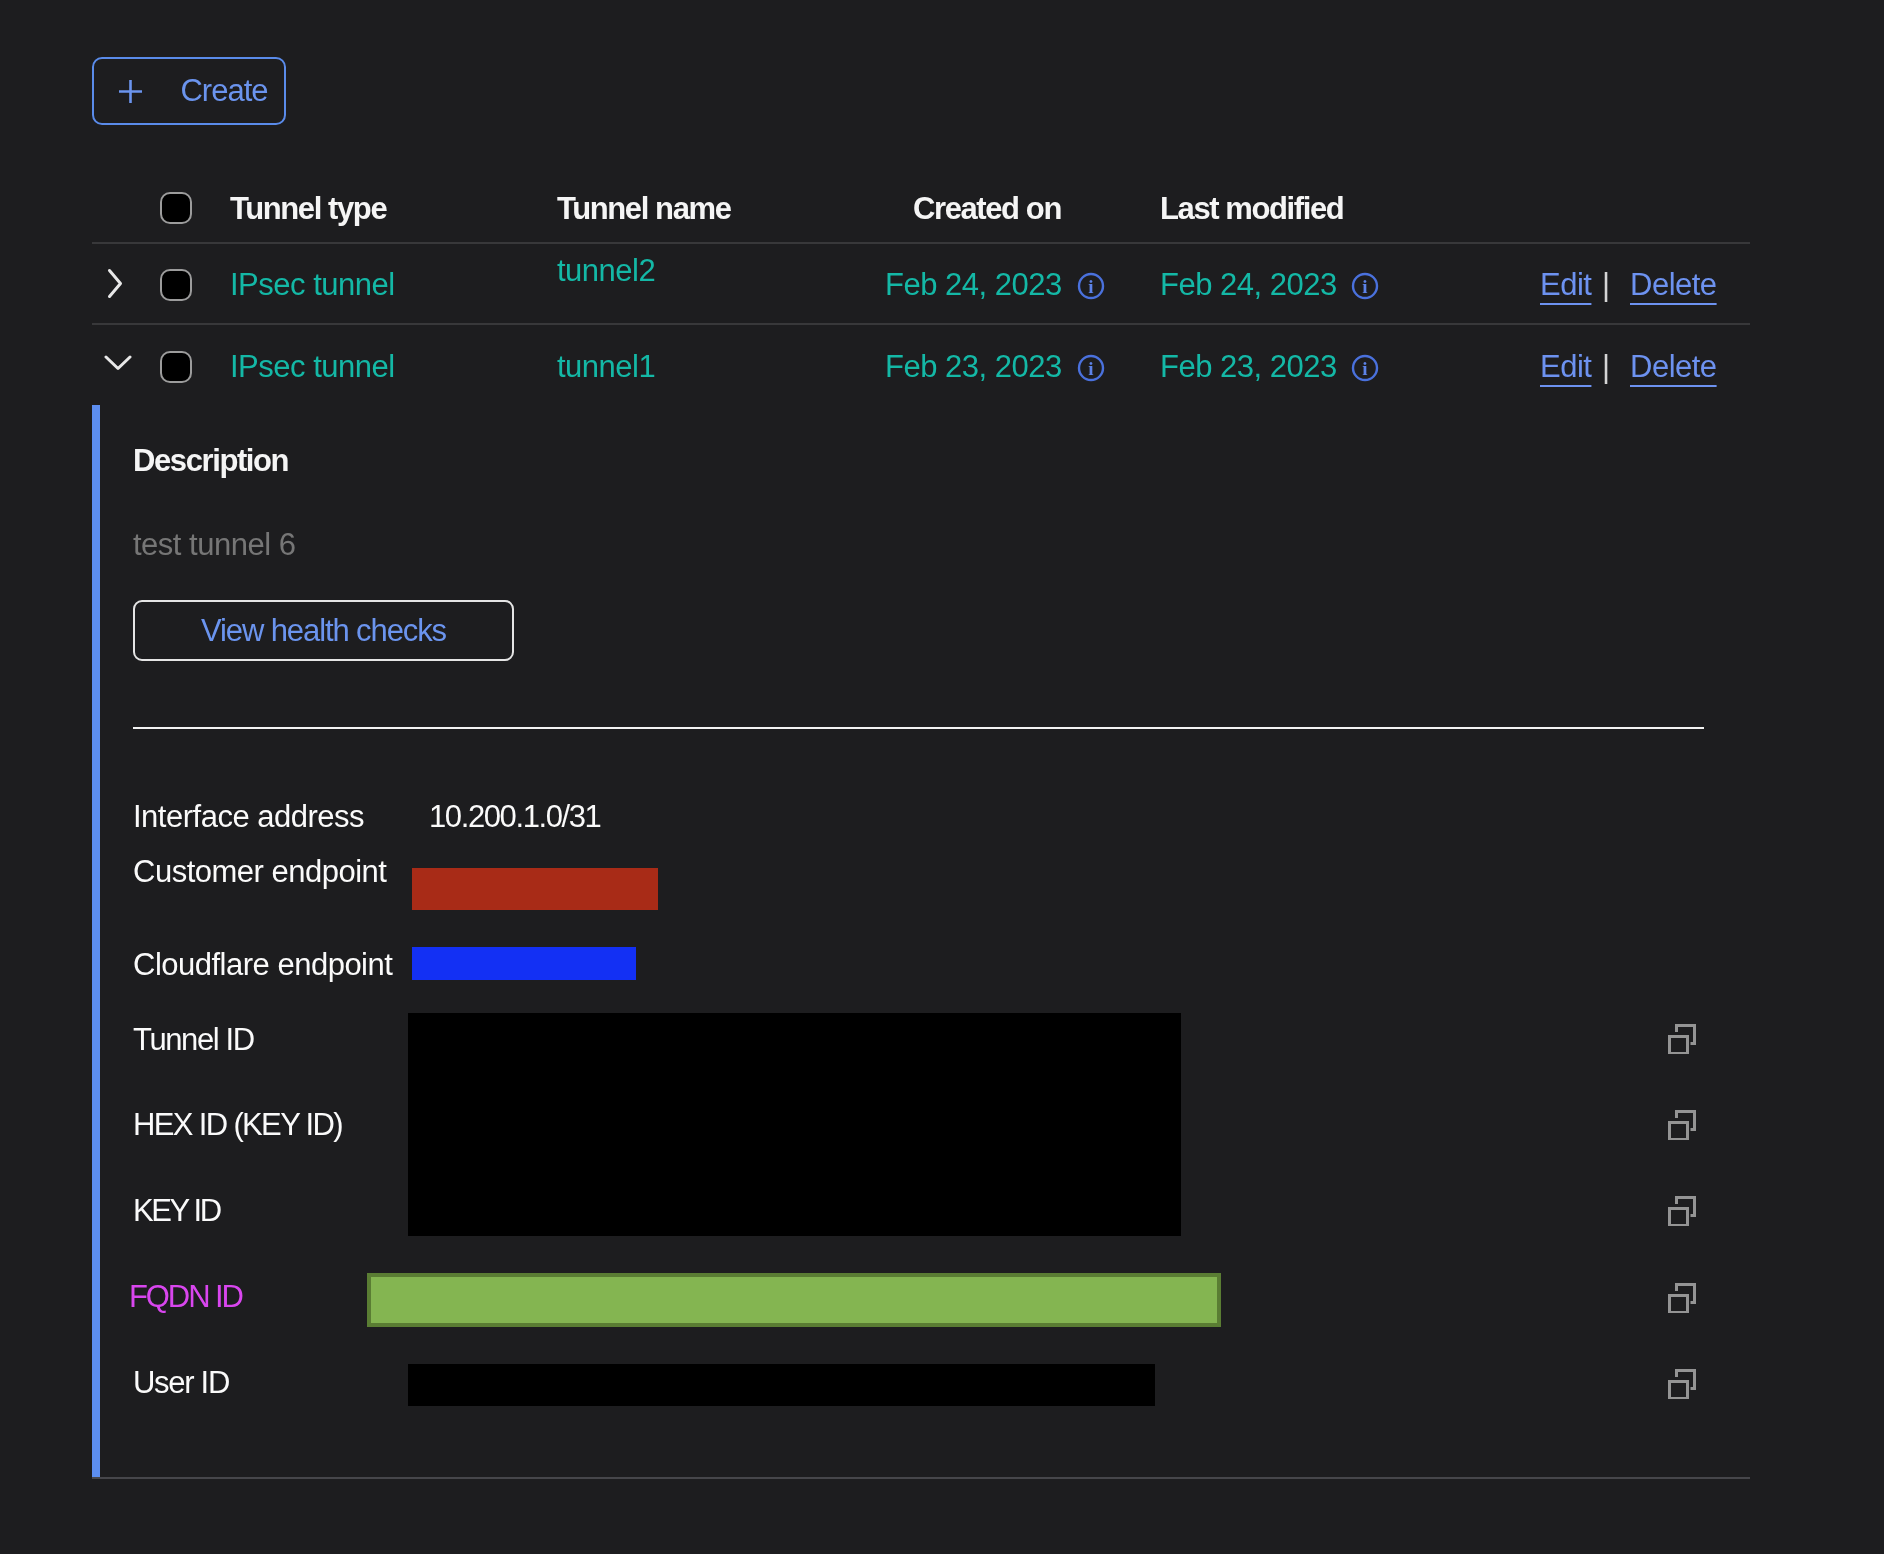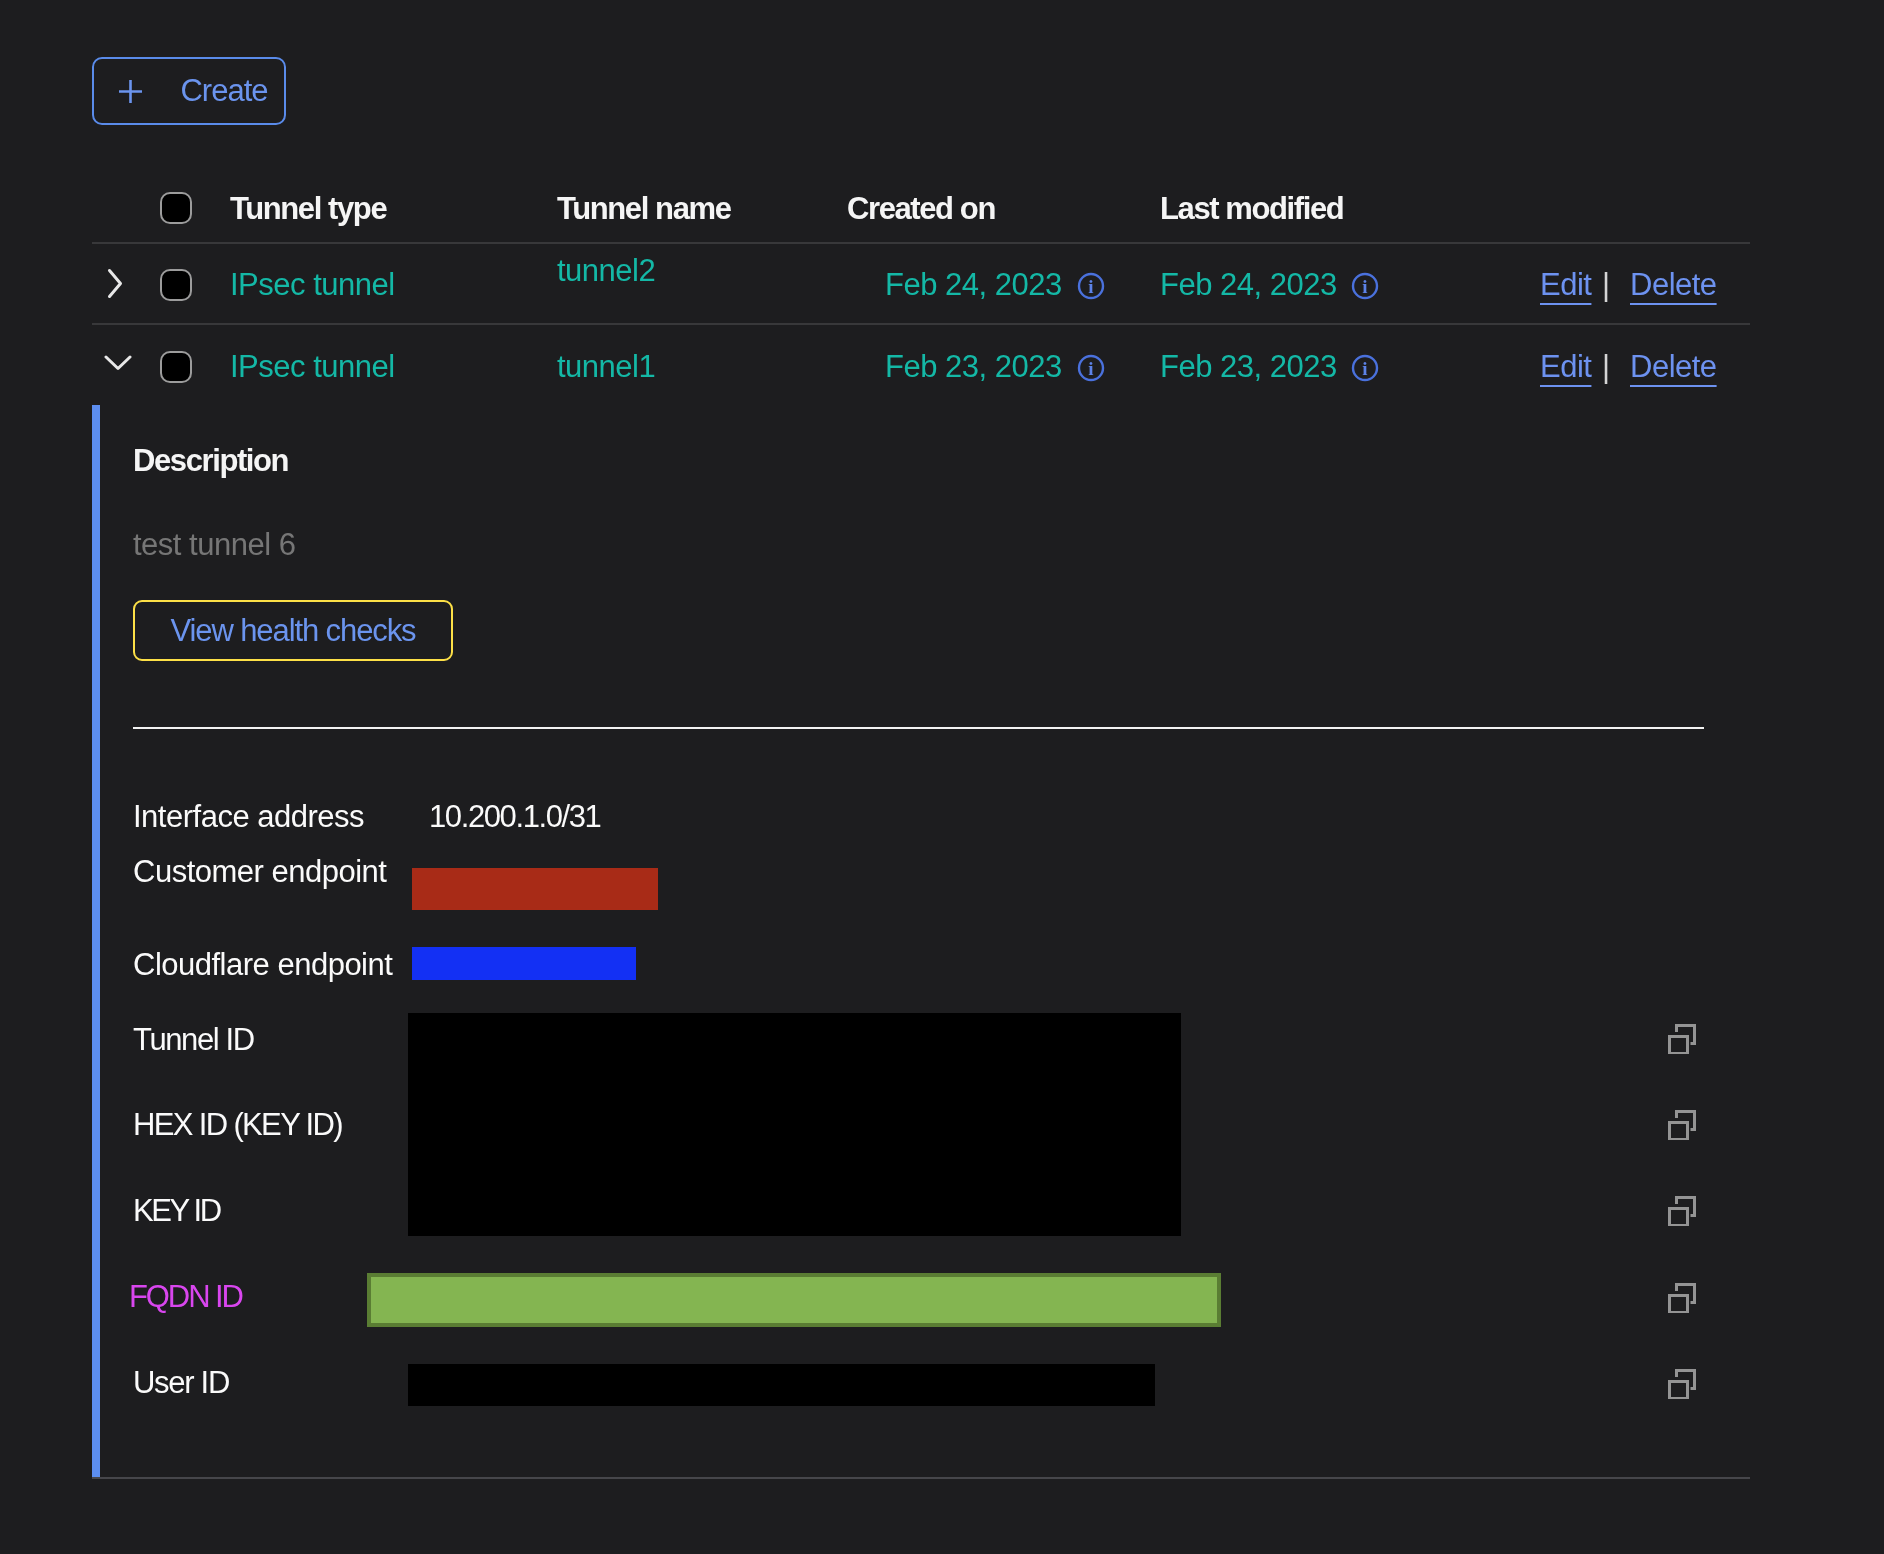--- a/index.html
+++ b/index.html
@@ -17,21 +17,21 @@
 <div class="abs" style="left:92px; top:57px; width:194px; height:68px; border:2px solid #5a8bea; border-radius:10px; color:#6b94ee; font-size:31px; display:flex; align-items:center; justify-content:center;">
   <svg width="25" height="25" viewBox="0 0 25 25" style="margin-right:13px; margin-left:8px;">
       <path d="M12.5 1 V24 M1 12.5 H24" stroke="#6b94ee" stroke-width="2.6" fill="none"></path>
     </svg>
   <span style="letter-spacing:-1px;margin-left:24px;">Create</span>
 </div>
 
 <div class="checkbox" style="left:160px; top:192px;"></div>
 <div class="txt bold" style="left:230px; top:191px;">Tunnel type</div>
 <div class="txt bold" style="left:557px; top:191px;">Tunnel name</div>
-<div class="txt bold" style="left:847px; top:191px;">Created on</div>
+<div class="txt bold" style="left:913px; top:191px;">Created on</div>
 <div class="txt bold" style="left:1160px; top:191px;">Last modified</div>
 <div class="hline" style="left:92px; top:242px; width:1658px;"></div>
 
 <svg class="abs" style="left:107px; top:268px;" width="16" height="31" viewBox="0 0 16 31">
     <path d="M2.5 2.5 L13.5 15.5 L2.5 28.5" stroke="#e8e8e8" stroke-width="3" fill="none" stroke-linecap="round" stroke-linejoin="round"></path>
   </svg>
 <div class="checkbox" style="left:160px; top:269px;"></div>
 <div class="txt" style="left:230px; top:267px;">IPsec tunnel</div>
 <div class="txt" style="left:557px; top:253px;">tunnel2</div>
 <div class="txt" style="left:885px; top:267px;">Feb 24, 2023</div>
@@ -67,21 +67,21 @@
   </svg>
 <div class="txt link" style="left:1540px; top:349px;">Edit</div>
 <div class="txt" style="left:1602px; top:349px; color:#d5d5d5;">|</div>
 <div class="txt link" style="left:1630px; top:349px;">Delete</div>
 
 <div class="abs" style="left:92px; top:405px; width:8px; height:1072px; background:#5c8ef0;"></div>
 
 <div class="txt bold" style="left:133px; top:443px;">Description</div>
 <div class="txt" style="left:133px; top:527px; color:#767676;">test tunnel 6</div>
 
-<div class="abs" style="left:133px; top:600px; width:320px; height:61px; border:2px solid #fde047; border-radius:9px; color:#6b94ee; font-size:31px; display:flex; align-items:center; justify-content:center;">
+<div class="abs" style="left:133px; top:600px; width:381px; height:61px; border:2px solid #e5e5e5; border-radius:9px; color:#6b94ee; font-size:31px; display:flex; align-items:center; justify-content:center;">
     <span style="letter-spacing:-1.1px;">View health checks</span>
   </div>
 
 <div class="hline" style="left:133px; top:727px; width:1571px; background:#f2f2f2;"></div>
 
 <div class="txt" style="left:133px; top:799px; color:#fafafa;">Interface address</div>
 <div class="txt" style="left:429px; top:799px; color:#fafafa; letter-spacing:-1.4px;">10.200.1.0/31</div>
 
 <div class="txt" style="left:133px; top:854px; color:#fafafa;">Customer endpoint</div>
 <div class="abs" style="left:412px; top:868px; width:246px; height:42px; background:#a82b17;"></div>

